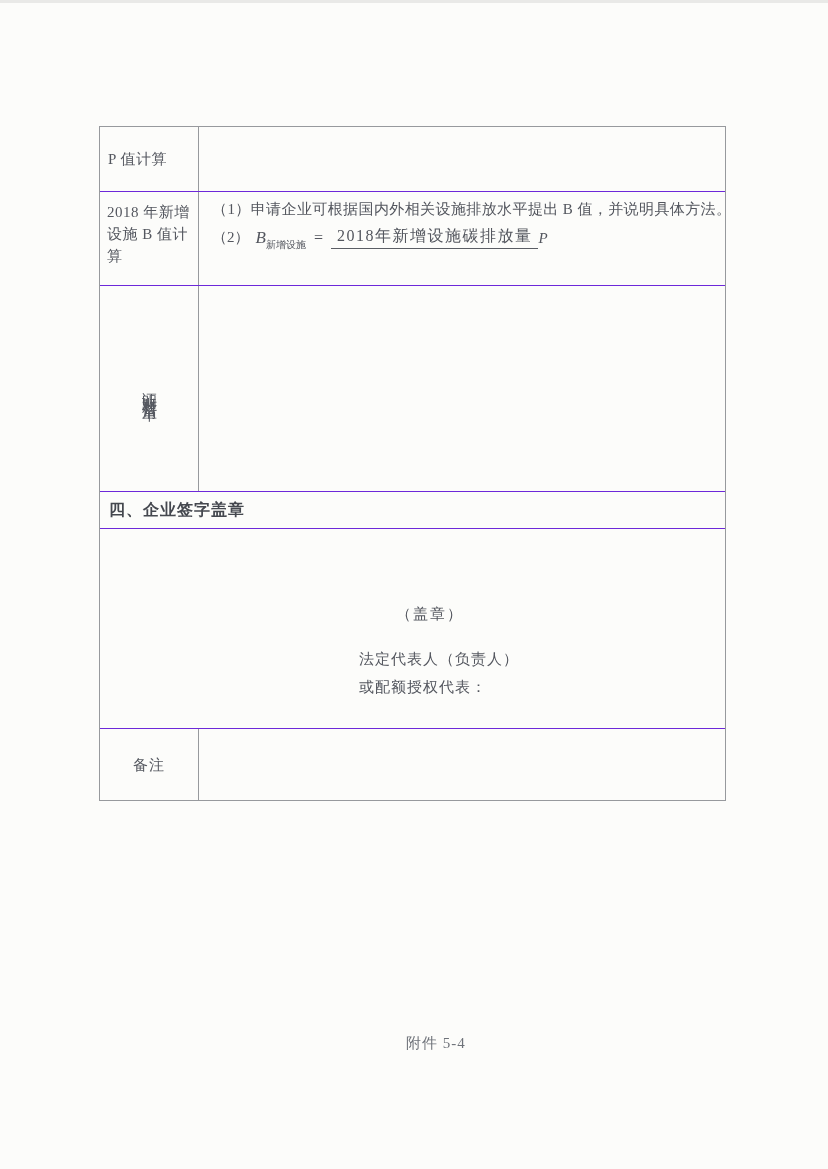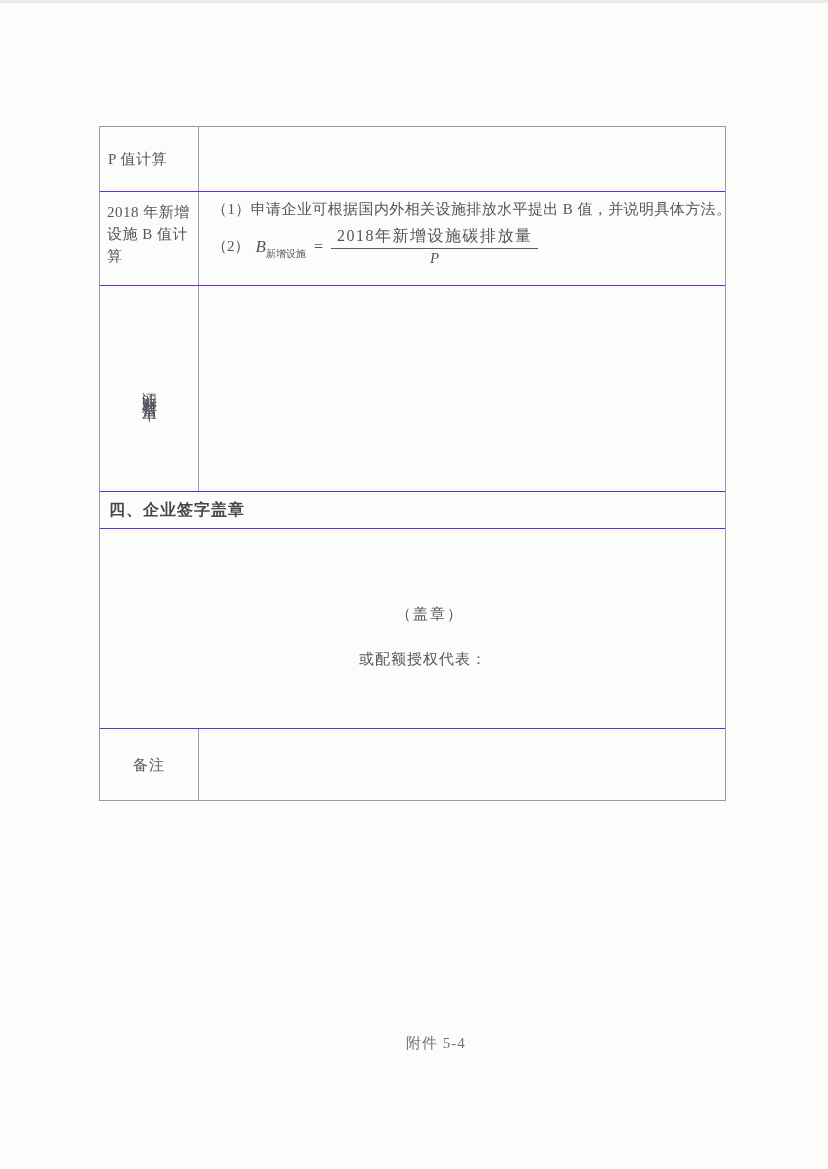--- a/index.html
+++ b/index.html
@@ -39,21 +39,21 @@
 
   
   .row-b { height: 94px; }
   .row-b .label-cell { padding: 9px 5px 0 7px; line-height: 22px; letter-spacing: 0.5px; }
   .row-b .content-cell { padding: 8px 14px 0 13px; }
   .b-item1 { font-size: 15px; letter-spacing: 0.4px; white-space: nowrap; }
   .b-item2 { margin-top: 7px; display: flex; align-items: center; font-size: 15px; }
   .formula-symbol { font-style: italic; font-size: 17px; margin-left: 6px; }
   .formula-subscript { font-size: 10px; position: relative; top: 7px; margin-right: 6px; }
   .formula-equals { font-size: 16px; margin: 0 8px 0 2px; }
-  .fraction { display: inline-flex; flex-direction: column; align-items: center; }
+  .fraction { display: inline-flex; flex-direction: row; align-items: center; }
   .fraction .num {
     font-size: 16px;
     letter-spacing: 1.5px;
     padding: 0 6px 1px 6px;
     border-bottom: 1px solid #5a5d64;
   }
   .fraction .den { font-style: italic; font-size: 15px; padding-top: 1px; }
 
   
   .row-evidence { height: 206px; }
@@ -138,20 +138,21 @@
       <div class="content-cell"></div>
     </div>
 
     <div class="t-row row-section">
       <div class="content-cell">四、企业签字盖章</div>
     </div>
 
     <div class="t-row row-signature">
       <div class="seal-label">（盖章）</div>
       <div class="sig-lines">
+        <div>法定代表人（负责人）</div>
         <div>或配额授权代表：</div>
       </div>
     </div>
 
     <div class="t-row row-remark">
       <div class="label-cell">备注</div>
       <div class="content-cell"></div>
     </div>
 
   </div>

